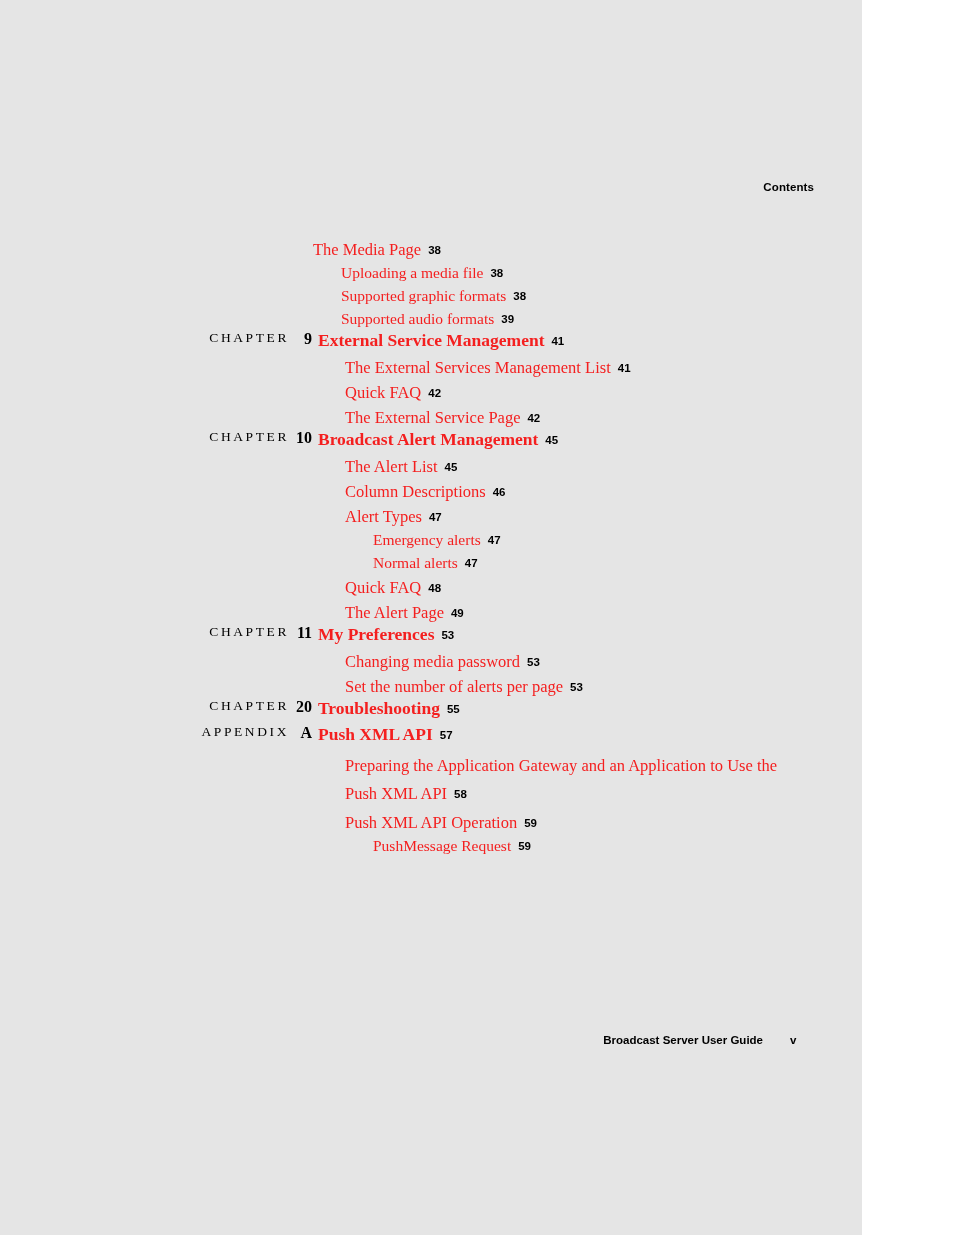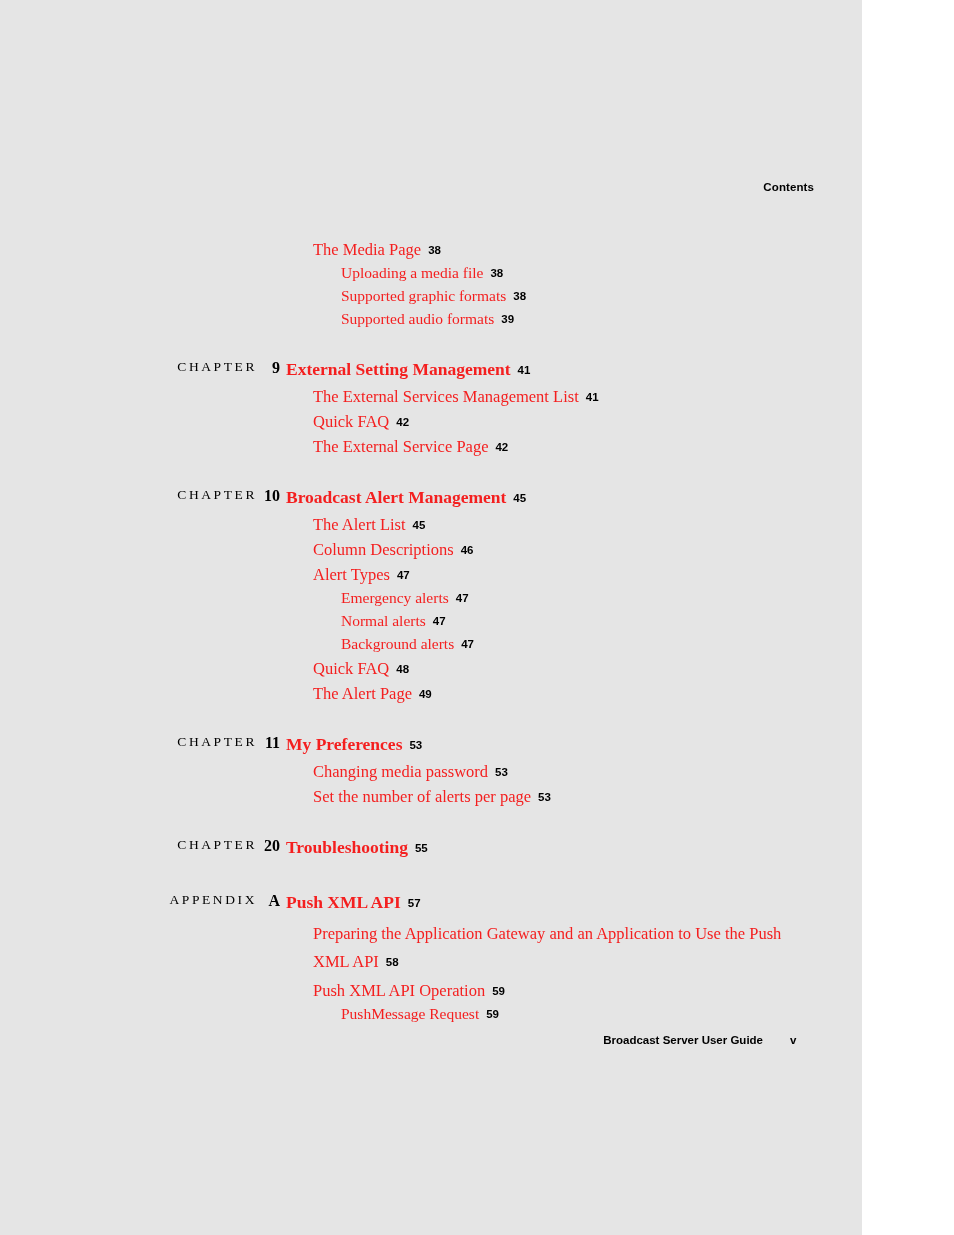--- a/index.html
+++ b/index.html
@@ -38,21 +38,21 @@
     left: 0;
     width: 954px;
   }
 
   .chapter-block {
     position: relative;
   }
 
   
   .chapter-block.spaced {
-    margin-top: 29px;
+    padding-left: 32px;
   }
 
   
   .chap-head {
     position: relative;
     height: 26px;
     white-space: nowrap;
   }
 
   .chap-kicker {
@@ -208,38 +208,37 @@
       <div class="chapter-block">
         <div class="entry-l1"><span class="etext">The Media Page</span><span class="epage">38</span></div>
         <div class="entry-l2"><span class="etext">Uploading a media file</span><span class="epage">38</span></div>
         <div class="entry-l2"><span class="etext">Supported graphic formats</span><span class="epage">38</span></div>
         <div class="entry-l2"><span class="etext">Supported audio formats</span><span class="epage">39</span></div>
       </div>
       <div class="chapter-block spaced">
         <div class="chap-head">
           <span class="chap-kicker">CHAPTER</span>
           <span class="chap-num">9</span>
-          <span class="chap-title-wrap"><span class="chap-title">External Setting Management</span><span class="chap-page">41</span></span>
+          <span class="chap-title-wrap"><span class="chap-title">External Service Management</span><span class="chap-page">41</span></span>
         </div>
         <div class="entry-l1 first"><span class="etext">The External Services Management List</span><span class="epage">41</span></div>
         <div class="entry-l1"><span class="etext">Quick FAQ</span><span class="epage">42</span></div>
         <div class="entry-l1"><span class="etext">The External Service Page</span><span class="epage">42</span></div>
       </div>
       <div class="chapter-block spaced">
         <div class="chap-head">
           <span class="chap-kicker">CHAPTER</span>
           <span class="chap-num">10</span>
           <span class="chap-title-wrap"><span class="chap-title">Broadcast Alert Management</span><span class="chap-page">45</span></span>
         </div>
         <div class="entry-l1 first"><span class="etext">The Alert List</span><span class="epage">45</span></div>
         <div class="entry-l1"><span class="etext">Column Descriptions</span><span class="epage">46</span></div>
         <div class="entry-l1"><span class="etext">Alert Types</span><span class="epage">47</span></div>
         <div class="entry-l2"><span class="etext">Emergency alerts</span><span class="epage">47</span></div>
         <div class="entry-l2"><span class="etext">Normal alerts</span><span class="epage">47</span></div>
-        <div class="entry-l2"><span class="etext">Background alerts</span><span class="epage">47</span></div>
         <div class="entry-l1"><span class="etext">Quick FAQ</span><span class="epage">48</span></div>
         <div class="entry-l1"><span class="etext">The Alert Page</span><span class="epage">49</span></div>
       </div>
       <div class="chapter-block spaced">
         <div class="chap-head">
           <span class="chap-kicker">CHAPTER</span>
           <span class="chap-num">11</span>
           <span class="chap-title-wrap"><span class="chap-title">My Preferences</span><span class="chap-page">53</span></span>
         </div>
         <div class="entry-l1 first"><span class="etext">Changing media password</span><span class="epage">53</span></div>

